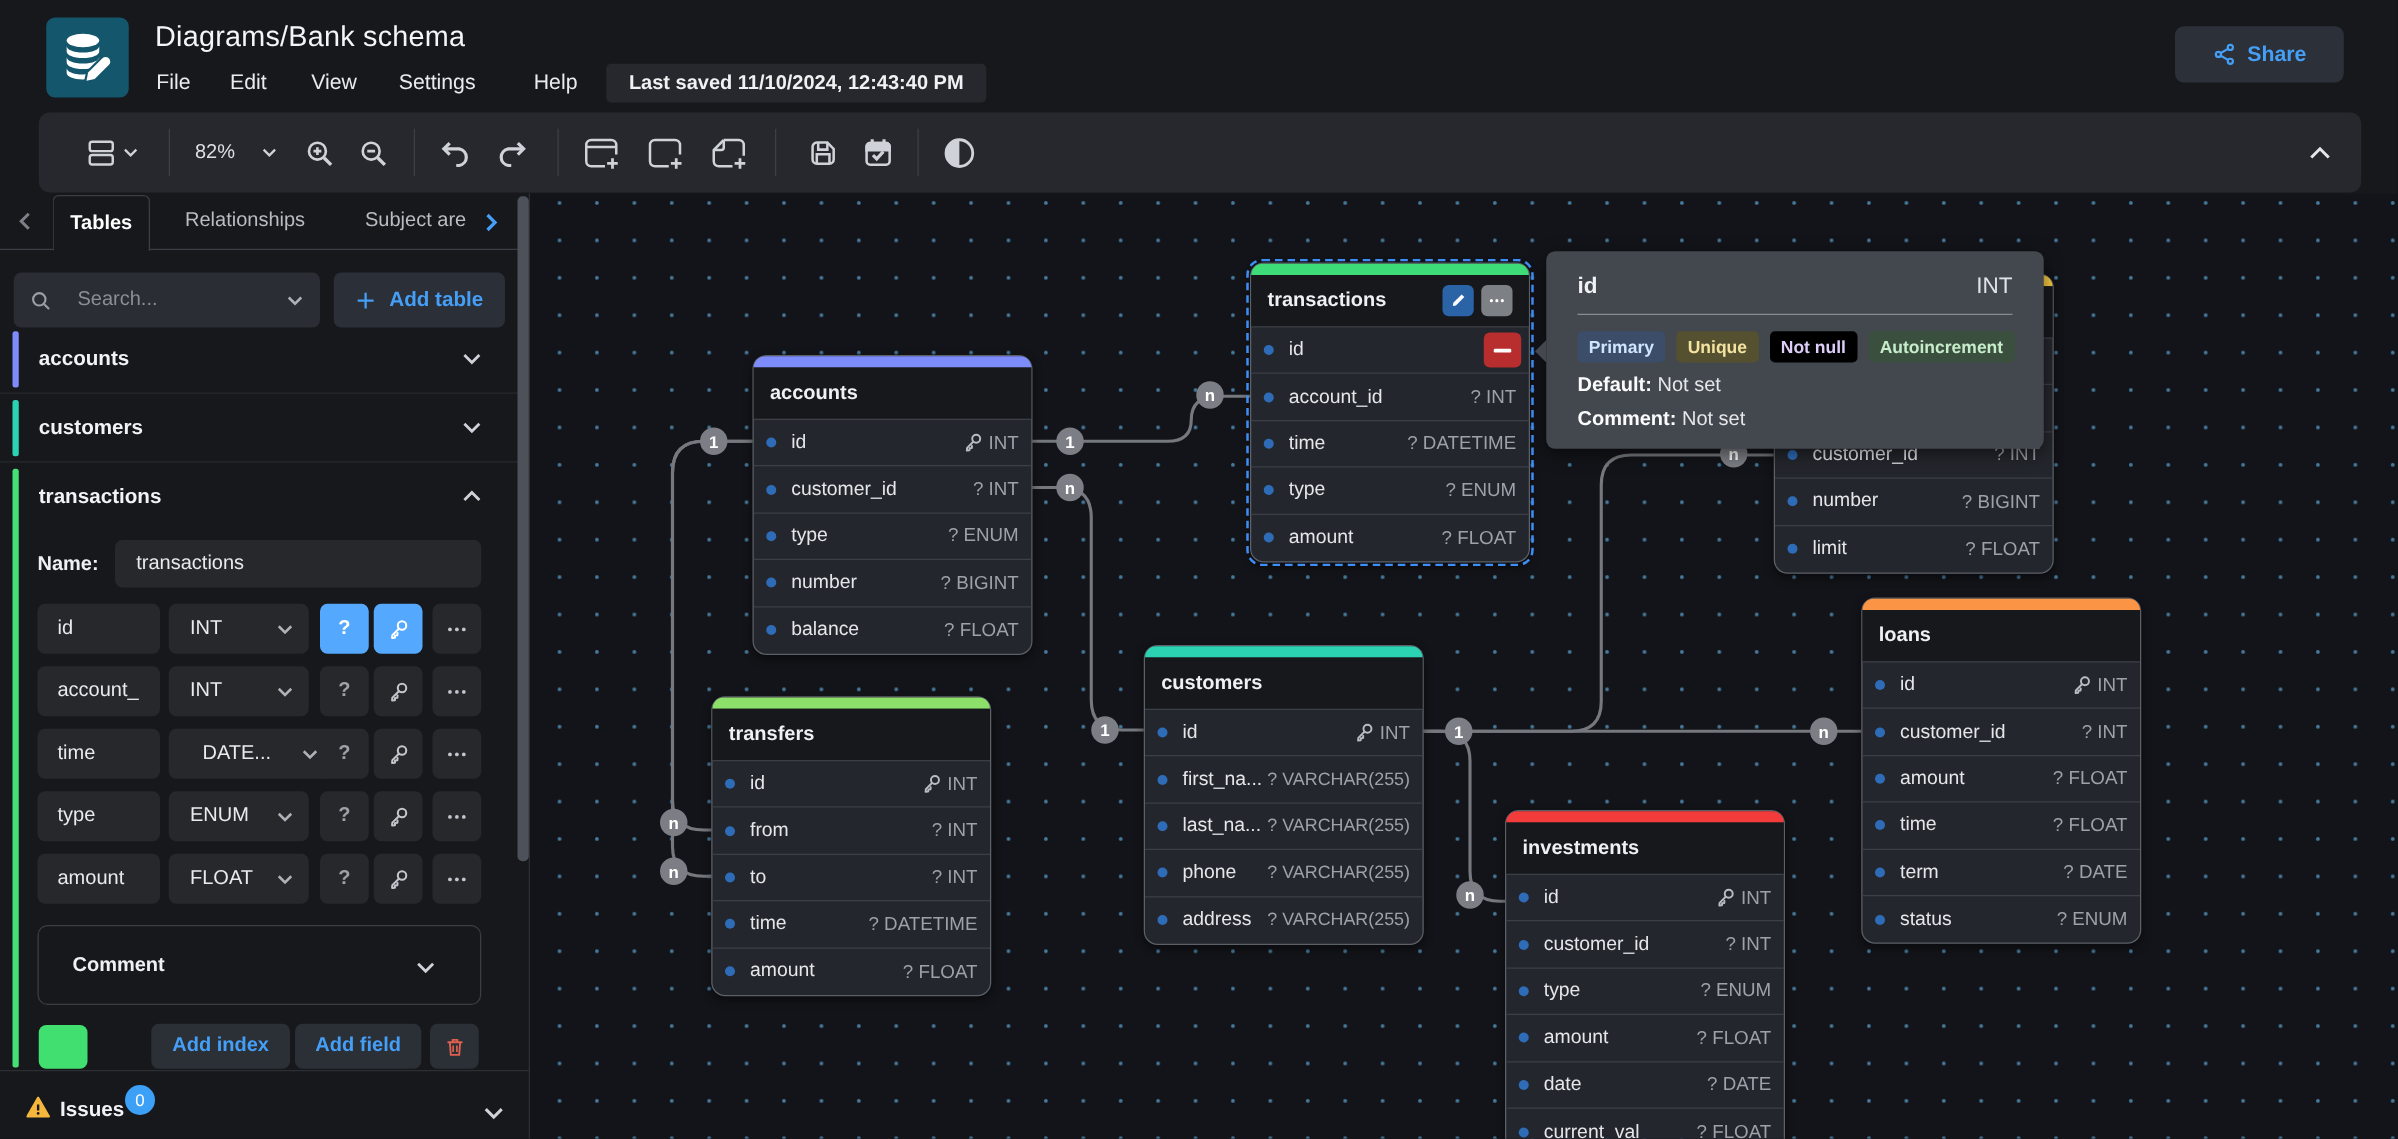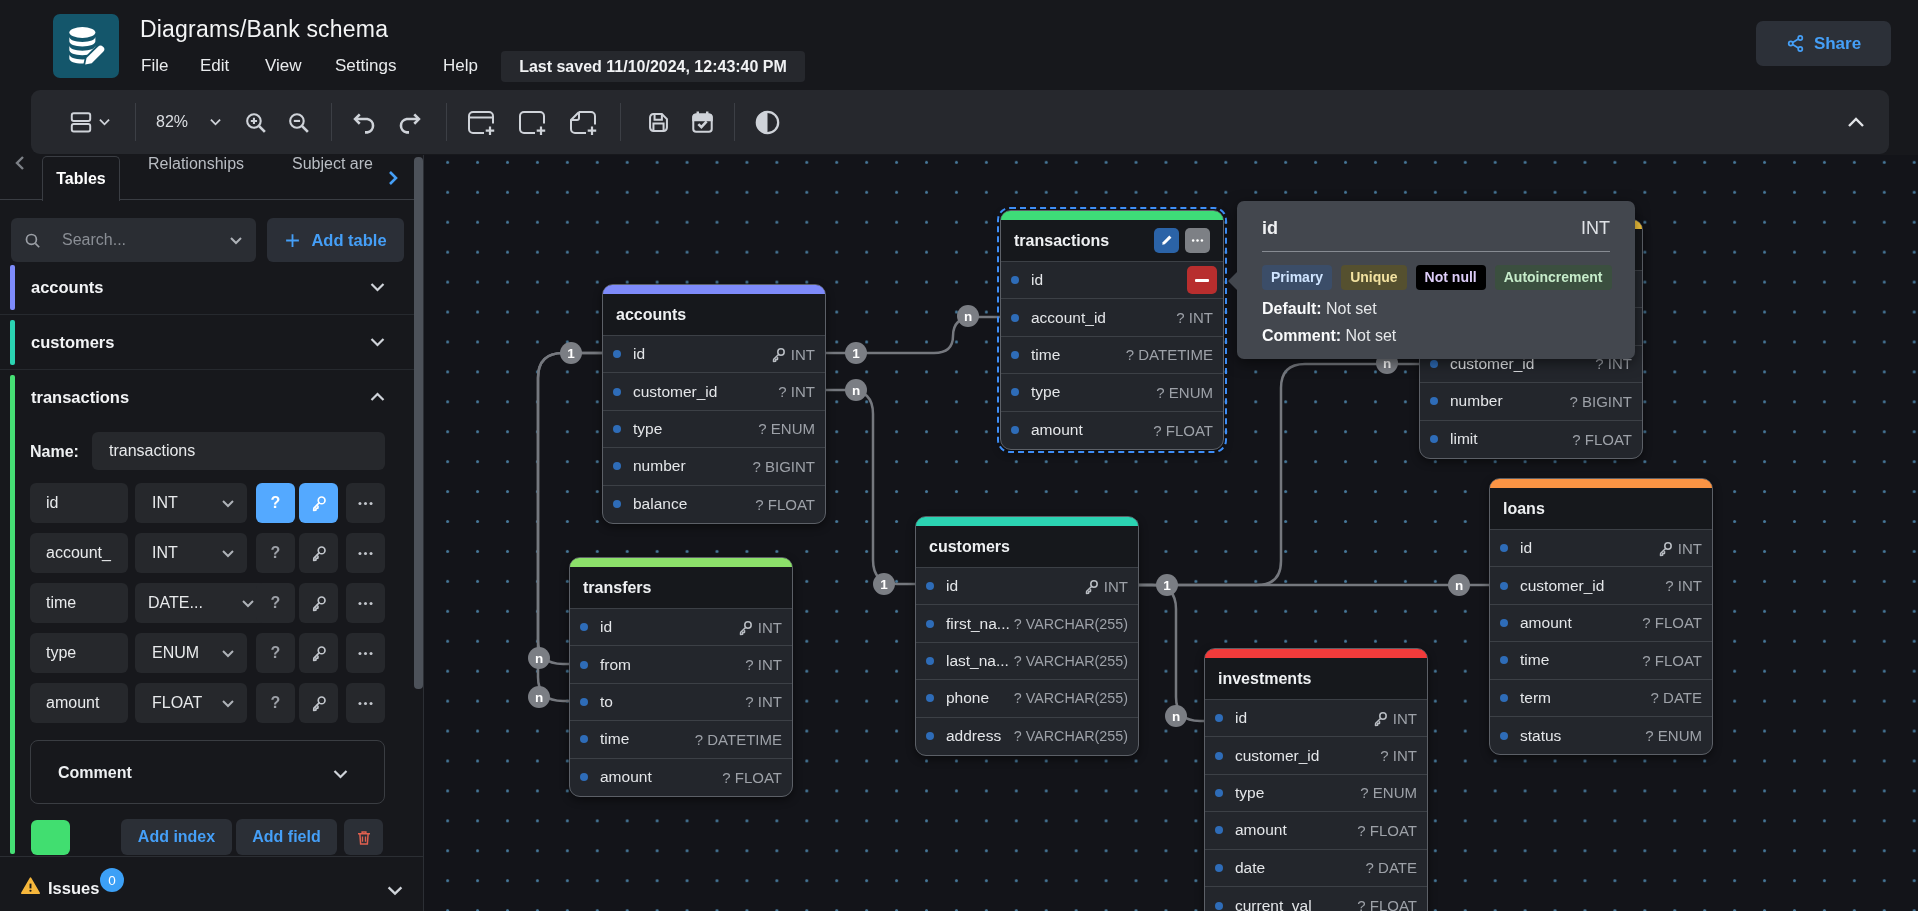--- a/index.html
+++ b/index.html
@@ -34,38 +34,38 @@
 #popup .arrow { position:absolute; left:-9px; top:71px; width:0; height:0; border-top:9px solid transparent; border-bottom:9px solid transparent; border-right:9px solid #43474e; }
 #popup .l1 { display:flex; font-size:18px; font-weight:bold; }
 #popup .l1 .int { font-weight:normal; color:#dfe2e6; }
 #popup hr { border:none; border-top:1.5px solid #878b92; margin:12px 0 13px 0; }
 #popup .tags { display:flex; gap:9px; }
 #popup .tag { height:25px; line-height:25px; padding:0 9px; border-radius:4px; font-size:14px; white-space:nowrap;font-weight:bold; }
 #popup .kv { font-size:16px; line-height:17px; margin-top:10px; color:#e6e8ea; }
 #popup .kv b { color:#fafbfc; }
 
 
-#header { position:absolute; left:16px; top:0; width:1580px; height:90px; background:#17181c; }
+#header { position:absolute; left:0; top:0; width:1580px; height:90px; background:#17181c; }
 #logo { position:absolute; left:37px; top:14px; width:66px; height:64px; background:#14566b; border-radius:7px; display:flex; align-items:center; justify-content:center; }
 #doctitle { position:absolute; left:124px; top:16px; font-size:23px; font-weight:500; color:#f4f5f6; letter-spacing:.2px; }
 #menurow { position:absolute; left:0; top:56px; width:800px; height:24px; font-size:17px; color:#e9ebed; }
 #menurow span.mi { position:absolute; top:0; }
 #lastsaved { position:absolute; left:485px; top:51px; width:304px; height:31px; background:#26282d; border-radius:4px; font-size:16px; font-weight:600; color:#f0f1f3; display:flex; align-items:center; justify-content:center; }
 #sharebtn { position:absolute; left:1740px; top:21px; width:135px; height:45px; background:#2c3038; border-radius:7px; display:flex; align-items:center; justify-content:center; gap:9px; color:#459ff7; font-size:17px; font-weight:bold; }
 
 
 #toolbar { position:absolute; left:31px; top:90px; width:1858px; height:64px; background:#26282d; border-radius:9px; display:flex; align-items:center; }
 #toolbar .sep { position:absolute; top:13px; width:1px; height:38px; background:#3c3f45; }
 #toolbar .ic { position:absolute; top:0; height:64px; display:flex; align-items:center; justify-content:center; }
 #zoomtxt { font-size:16px; color:#dcdfe3; }
 #tb-collapse { position:absolute; right:24px; top:0; height:64px; display:flex; align-items:center; }
 
 
 #sidebar { position:absolute; left:0; top:155px; width:424px; height:756px; background:#17181c; border-right:1px solid #2c2f35; }
-#tabbar { position:absolute; left:0; top:0; width:423px; height:45px; border-bottom:1px solid #3a3d43; display:flex; }
+#tabbar { position:absolute; left:0; top:0; width:423px; height:45px; border-bottom:1px solid #3a3d43; display:flex; align-items:center; }
 #tab-active { position:absolute; left:42px; top:1px; width:78px; height:45px; background:#17181c; border:1px solid #3a3d43; border-bottom:none; border-radius:5px 5px 0 0; display:flex; align-items:center; justify-content:center; font-size:16px; font-weight:bold; color:#fff; }
 .tabtxt { font-size:16px; color:#b9bdc3; }
 #srow { position:absolute; left:11px; top:63px; }
 #searchbox { position:absolute; left:0; top:0; width:245px; height:44px; background:#2a2d33; border-radius:6px; display:flex; align-items:center; color:#8a8e95; font-size:16px; }
 #addtable { position:absolute; left:256px; top:0; width:137px; height:44px; background:#2b2f37; border-radius:6px; display:flex; align-items:center; justify-content:center; gap:10px; color:#459ff7; font-size:16.5px; font-weight:bold; }
 .acc-row { position:absolute; left:0; width:423px; height:55px; }
 .acc-strip { position:absolute; left:10px; top:5px; width:5px; height:45px; border-radius:2px; }
 .acc-name { position:absolute; left:31px; top:0; height:55px; display:flex; align-items:center; font-size:16.5px; font-weight:bold; color:#f2f3f5; }
 .acc-chev { position:absolute; right:38px; top:50%; margin-top:-6px; }
 .sep-h { position:absolute; left:0; width:423px; height:1px; background:#26292e; }
@@ -673,21 +673,21 @@
       </div>
     <div class="fbtn" style="left:346px; top:378px;">
         <svg width="19" height="19" viewBox="0 0 24 24" fill="#c3c7cd">
           <circle cx="5" cy="12" r="1.9"></circle>
           <circle cx="12" cy="12" r="1.9"></circle>
           <circle cx="19" cy="12" r="1.9"></circle>
         </svg>
       </div>
 
     <div class="inp abs" style="left:30px; top:428px; width:98px; height:40px; padding-left:16px;">time</div>
-    <div class="inp abs" style="left:135px; top:428px; width:132px; height:40px; padding-left:13px;">DATE...<svg width="12" height="9" viewBox="0 0 12 8" style="position:absolute; right:13px; top:16px">
+    <div class="inp abs" style="left:135px; top:428px; width:132px; height:40px; padding-left:27px;">DATE...<svg width="12" height="9" viewBox="0 0 12 8" style="position:absolute; right:13px; top:16px">
           <path d="M1 1.5 L6 6.5 L11 1.5" fill="none" stroke="#aeb2b8" stroke-width="2"></path>
         </svg></div>
     <div class="fbtn" style="left:256px; top:428px;">?</div>
     <div class="fbtn" style="left:299px; top:428px;">
         <svg width="18" height="18" viewBox="0 0 24 24">
           <use href="#keygr"></use>
         </svg>
       </div>
     <div class="fbtn" style="left:346px; top:428px;">
         <svg width="19" height="19" viewBox="0 0 24 24" fill="#c3c7cd">

